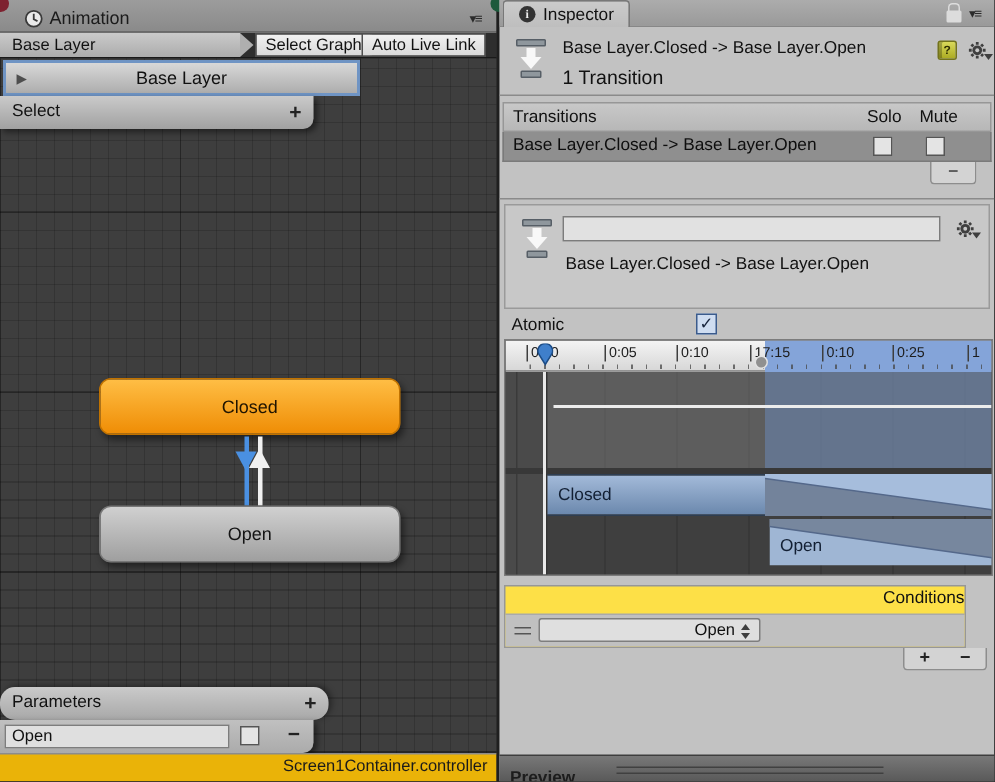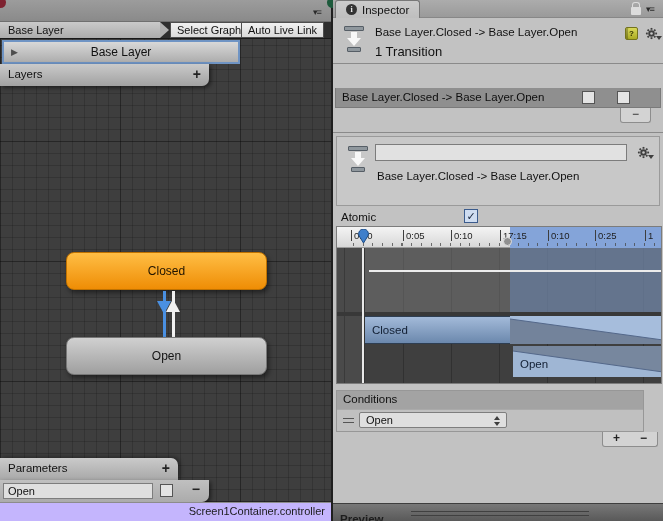--- a/index.html
+++ b/index.html
@@ -63,35 +63,35 @@
   .node-open { left:66px; top:337px; width:201px; height:38px; border-radius:8px;
     background:linear-gradient(#D0D0D0,#9F9F9F); border:1px solid #777; color:#141414; }
 
   .arrow-line-blue { position:absolute; left:163px; top:291px; width:3px; height:46px; background:#4A90E2; }
   .arrow-head-blue { position:absolute; left:157px; top:301px; width:0; height:0;
     border-left:7px solid transparent; border-right:7px solid transparent; border-top:13px solid #4A90E2; }
   .arrow-line-white { position:absolute; left:172px; top:291px; width:3px; height:46px; background:#F1F1F1; }
   .arrow-head-white { position:absolute; left:166px; top:299px; width:0; height:0;
     border-left:7px solid transparent; border-right:7px solid transparent; border-bottom:13px solid #F1F1F1; }
 
-  .params-header { position:absolute; left:0; top:458px; width:178px; height:22px;
+  .params-header { position:absolute; left:0; top:458px; width:219px; height:22px;
     background:linear-gradient(#CACACA,#A8A8A8); border-top-right-radius:7px;
-    box-shadow:2px -1px 4px rgba(0,0,0,.4); line-height:21px; }
+    box-shadow:2px -1px 4px rgba(0,0,0,.4); line-height:21px;border-radius:10px; }
   .params-row { position:absolute; left:0; top:480px; width:209px; height:22px;
     background:linear-gradient(#C0C0C0,#ABABAB); border-bottom-right-radius:7px;
     box-shadow:2px 2px 4px rgba(0,0,0,.5); }
   .param-input { position:absolute; left:3px; top:3px; width:150px; height:16px;
     background:#DFDFDF; border:1px solid #7D7D7D; font-size:11px; padding:0 4px; color:#111;
     font-family:"Liberation Sans","DejaVu Sans",sans-serif; }
   .cb { background:#E4E4E4; border:1px solid #555; }
   .param-cb { position:absolute; left:160px; top:4px; width:13px; height:13px; }
   .mini-minus { position:absolute; right:9px; top:1px; font-size:14px; font-weight:bold; color:#222; }
 
   .statusbar { position:absolute; left:0; top:502px; width:331px; height:19px;
-    background:#c4b5fd; border-top:1px solid #8C8C8C; text-align:right; line-height:17px;
+    background:#eab308; border-top:1px solid #8C8C8C; text-align:right; line-height:17px;
     padding-right:6px; font-size:11px; color:#1B1B1B; }
 
   
   .split { position:absolute; left:331px; top:0; width:2px; height:521px; background:#1F1F1F; }
   .green-dot { position:absolute; left:327px; top:-3px; width:11px; height:11px; border-radius:50%; background:#1D5A3C; }
 
   
   .inspector { position:absolute; left:333px; top:0; width:330px; height:521px; background:#C2C2C2; }
   .tabbar-r { position:absolute; left:0; top:0; width:330px; height:18px;
     background:linear-gradient(#ACACAC,#9A9A9A); border-bottom:1px solid #878787; }
@@ -182,21 +182,21 @@
     background:linear-gradient(#A3BAD9,#6B88AD); border-top:1px solid #2E3E52; border-bottom:1px solid #2E3E52;
     line-height:26px; }
   .bar-label { position:absolute; left:7px; font-size:11.5px; color:#121F33; }
   .closed-wedge { position:absolute; left:173px; top:68px; }
   .open-wedge { position:absolute; left:176px; top:98px; }
   .open-label { position:absolute; left:183px; top:110px; font-size:11.5px; color:#121F33; z-index:2; }
   .pline { position:absolute; left:25px; top:0; bottom:0; width:2px; background:#E9E9E9; z-index:3; }
 
   
   .cond-box { position:absolute; left:3px; top:390px; width:308px; height:42px;
-    background:#a3a3a3; border:1px solid #979797; }
+    background:#fde047; border:1px solid #979797;text-align:right; }
   .cond-header { position:absolute; left:0; top:0; right:0; height:19px; border-bottom:1px solid #AAA;
     line-height:17px; padding-left:6px; font-size:11.5px; }
   .cond-row { position:absolute; left:0; top:19px; right:0; height:21px; background:#C0C0C0; }
   .cond-handle { position:absolute; left:6px; top:8px; width:11px; height:5px;
     border-top:1px solid #555; border-bottom:1px solid #555; }
   .dropdown { position:absolute; top:2px; height:16px; background:#DFDFDF; border:1px solid #7E7E7E;
     border-radius:2px; font-size:11px; line-height:14px; padding:0 16px 0 6px; color:#111; }
   .dd1 { left:22px; width:148px; }
   .dd2 { left:178px; width:140px; }
   .dd-caret { position:absolute; right:5px; top:3px; width:7px; height:10px; }
@@ -215,38 +215,45 @@
     border-top:1px solid #404040; border-bottom:1px solid #404040; }
 </style>
 </head>
 <body>
 
 <div class="screen">
 
   <div class="animator-panel">
     <div class="tabbar-l">
       <div class="red-sliver"></div>
+      <div class="tab-animation">
+        <svg width="13" height="13" viewBox="0 0 13 13">
+            <circle cx="6.5" cy="6.5" r="5.3" fill="#E9E9E9" stroke="#3A3A3A" stroke-width="1.2"></circle>
+            <path d="M6.5 3.2v3.6l2.5 1.3" stroke="#3A3A3A" fill="none" stroke-width="1.2"></path>
+          </svg>
+        <span>Animation</span>
+      </div>
       <span class="menu-glyph menu-l">▾≡</span>
     </div>
 
     <div class="toolbar">
       <div class="crumb">Base Layer</div>
       <div class="crumb-arrow"></div>
       <div class="tb-btn btn-select-graph">Select Graph</div>
       <div class="tb-btn btn-auto-live">Auto Live Link</div>
     </div>
 
     <div class="graph"></div>
 
     <div class="layer-row">
       <span class="layer-tri">▶</span>
       <span>Base Layer</span>
     </div>
     <div class="layers-bar">
-      <span class="layers-label">Layers</span>
+      <span class="layers-label">Select</span>
       <span class="bar-plus">+</span>
     </div>
 
     <div class="node node-closed">Closed</div>
 
     <div class="arrow-line-blue"></div>
     <div class="arrow-head-blue"></div>
     <div class="arrow-line-white"></div>
     <div class="arrow-head-white"></div>
 
@@ -300,20 +307,25 @@
               <line x1="2.8" y1="11.2" x2="4.2" y2="9.8"></line>
               <line x1="9.8" y1="4.2" x2="11.2" y2="2.8"></line>
             </g>
             <circle cx="7" cy="7" r="3.5" fill="#3F3F3F"></circle>
             <circle cx="7" cy="7" r="1.4" fill="#C8C8C8"></circle>
           </svg>
         <span class="gear-caret"></span>
       </div>
     </div>
 
+    <div class="trans-header">
+      <span class="th-label">Transitions</span>
+      <span class="th-solo">Solo</span>
+      <span class="th-mute">Mute</span>
+    </div>
     <div class="trans-row">
       <span class="tr-label">Base Layer.Closed -&gt; Base Layer.Open</span>
       <div class="cb tr-cb tr-solo"></div>
       <div class="cb tr-cb tr-mute"></div>
     </div>
     <div class="trans-minus-btn">−</div>
     <div class="sep1"></div>
 
     <div class="detail-box">
       <div class="trans-icon detail-trans-icon abs">

